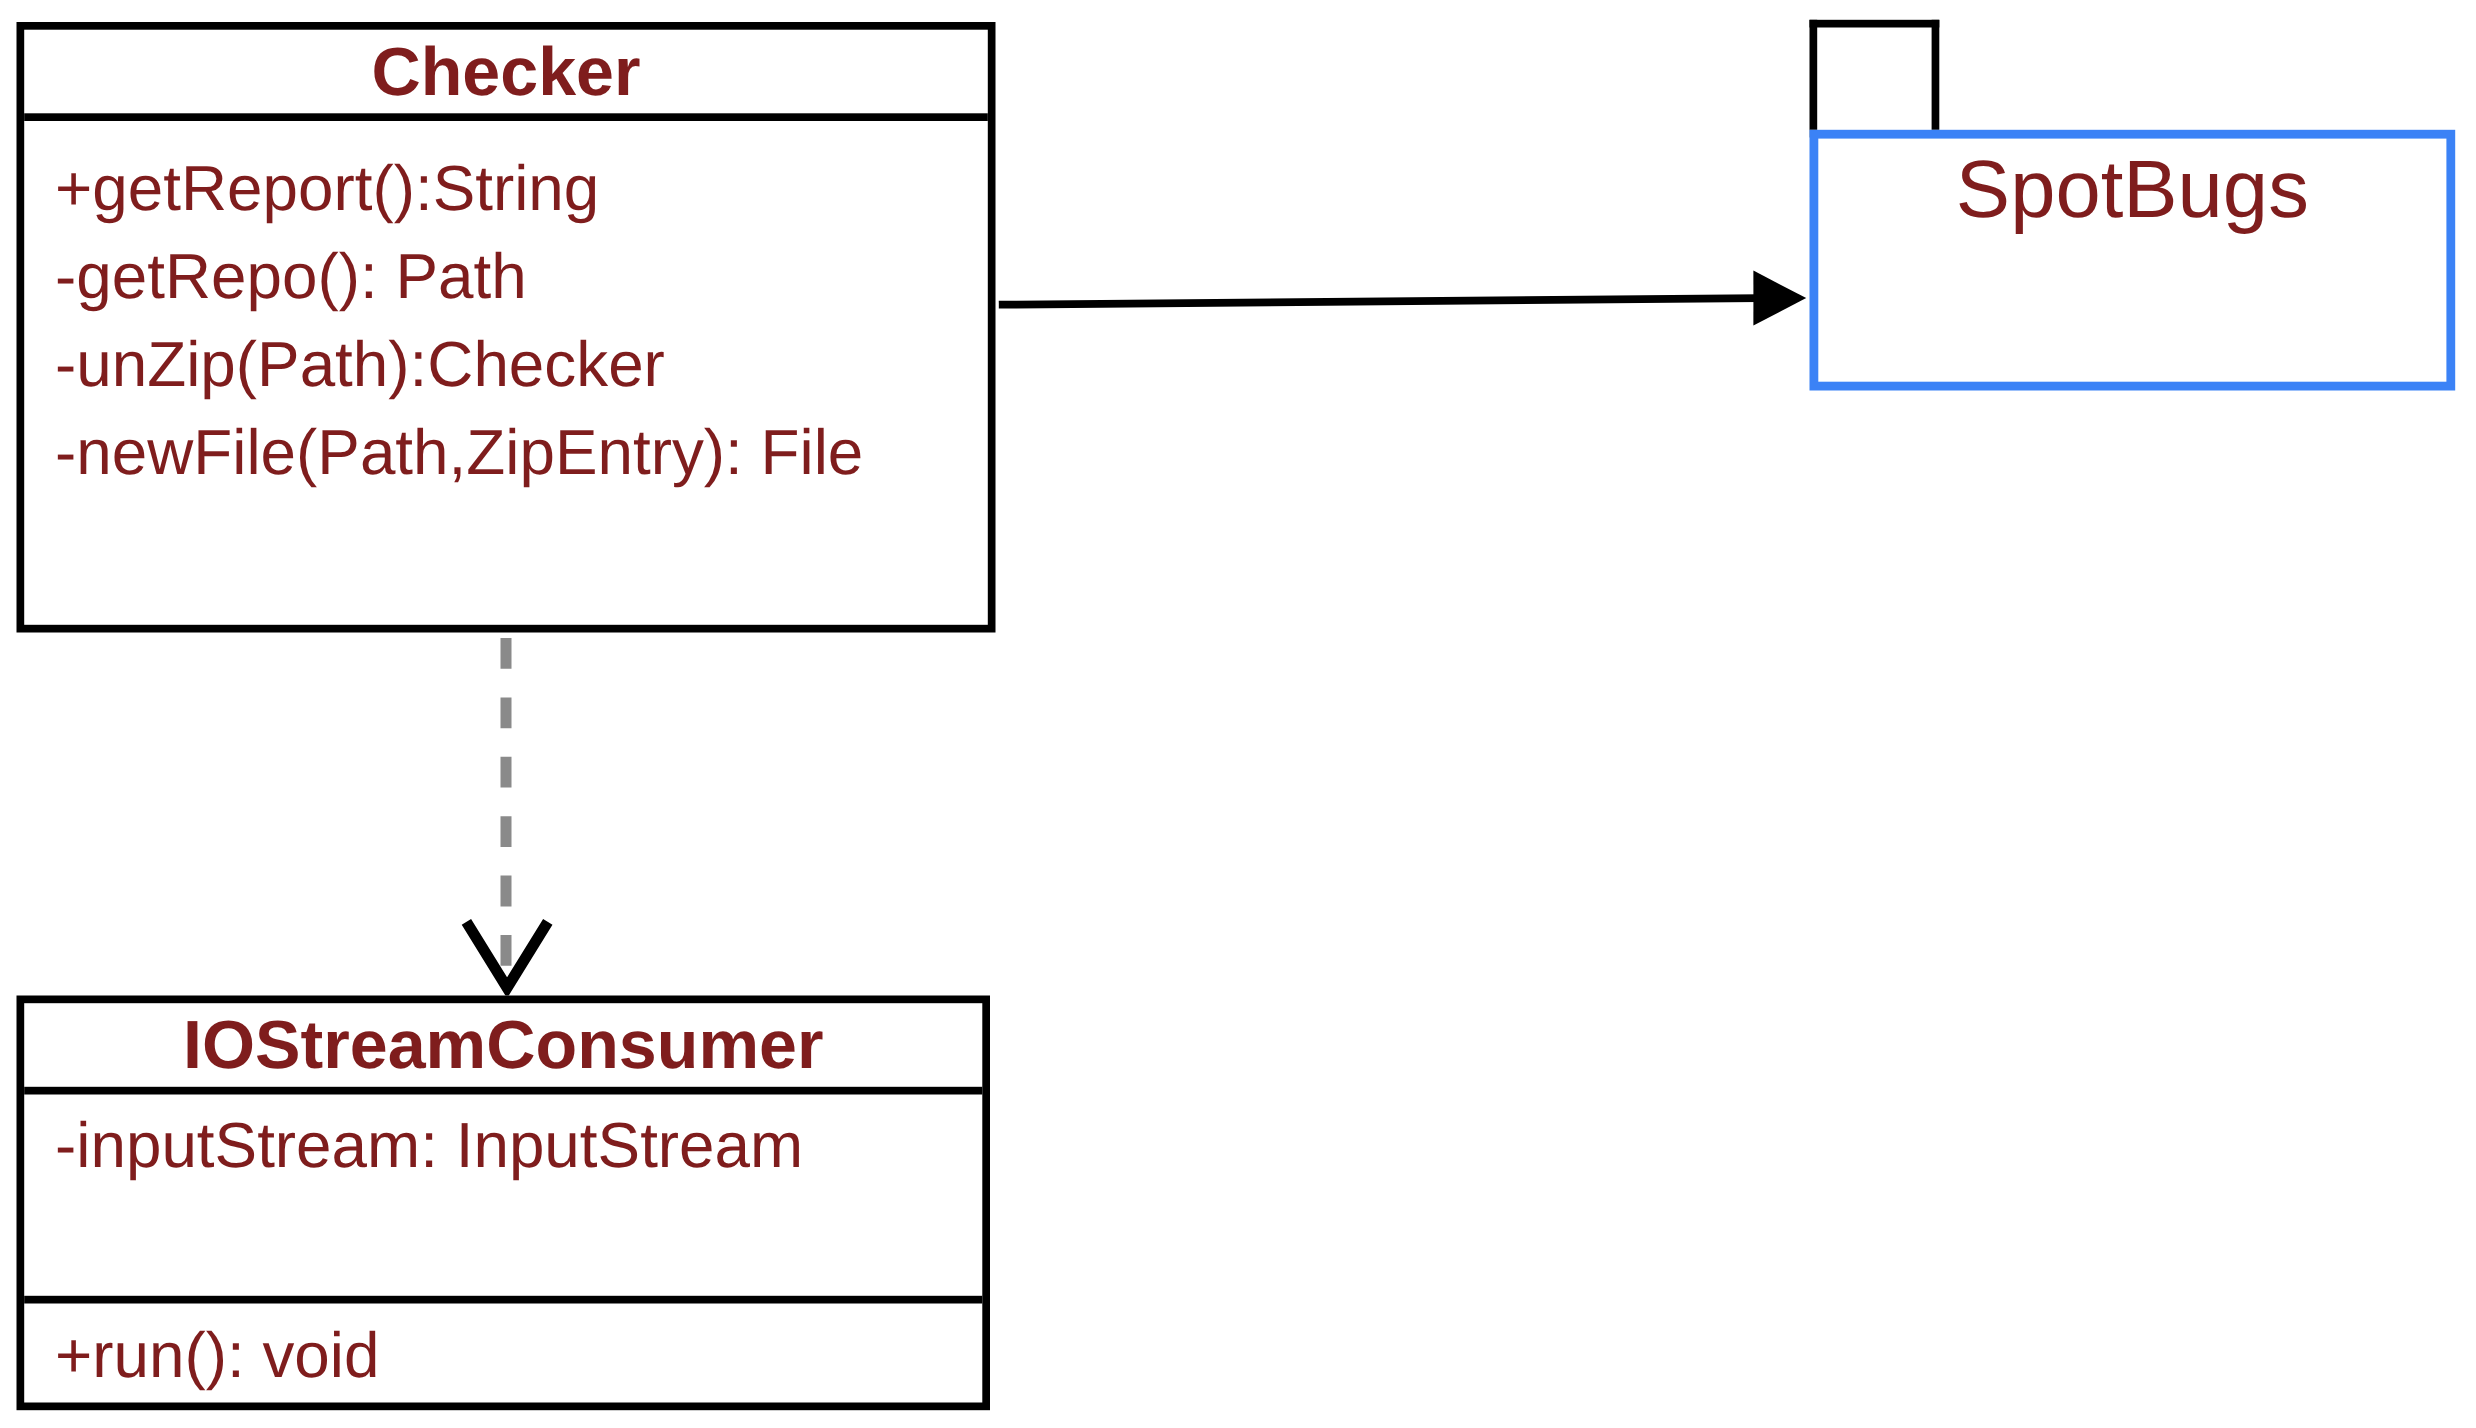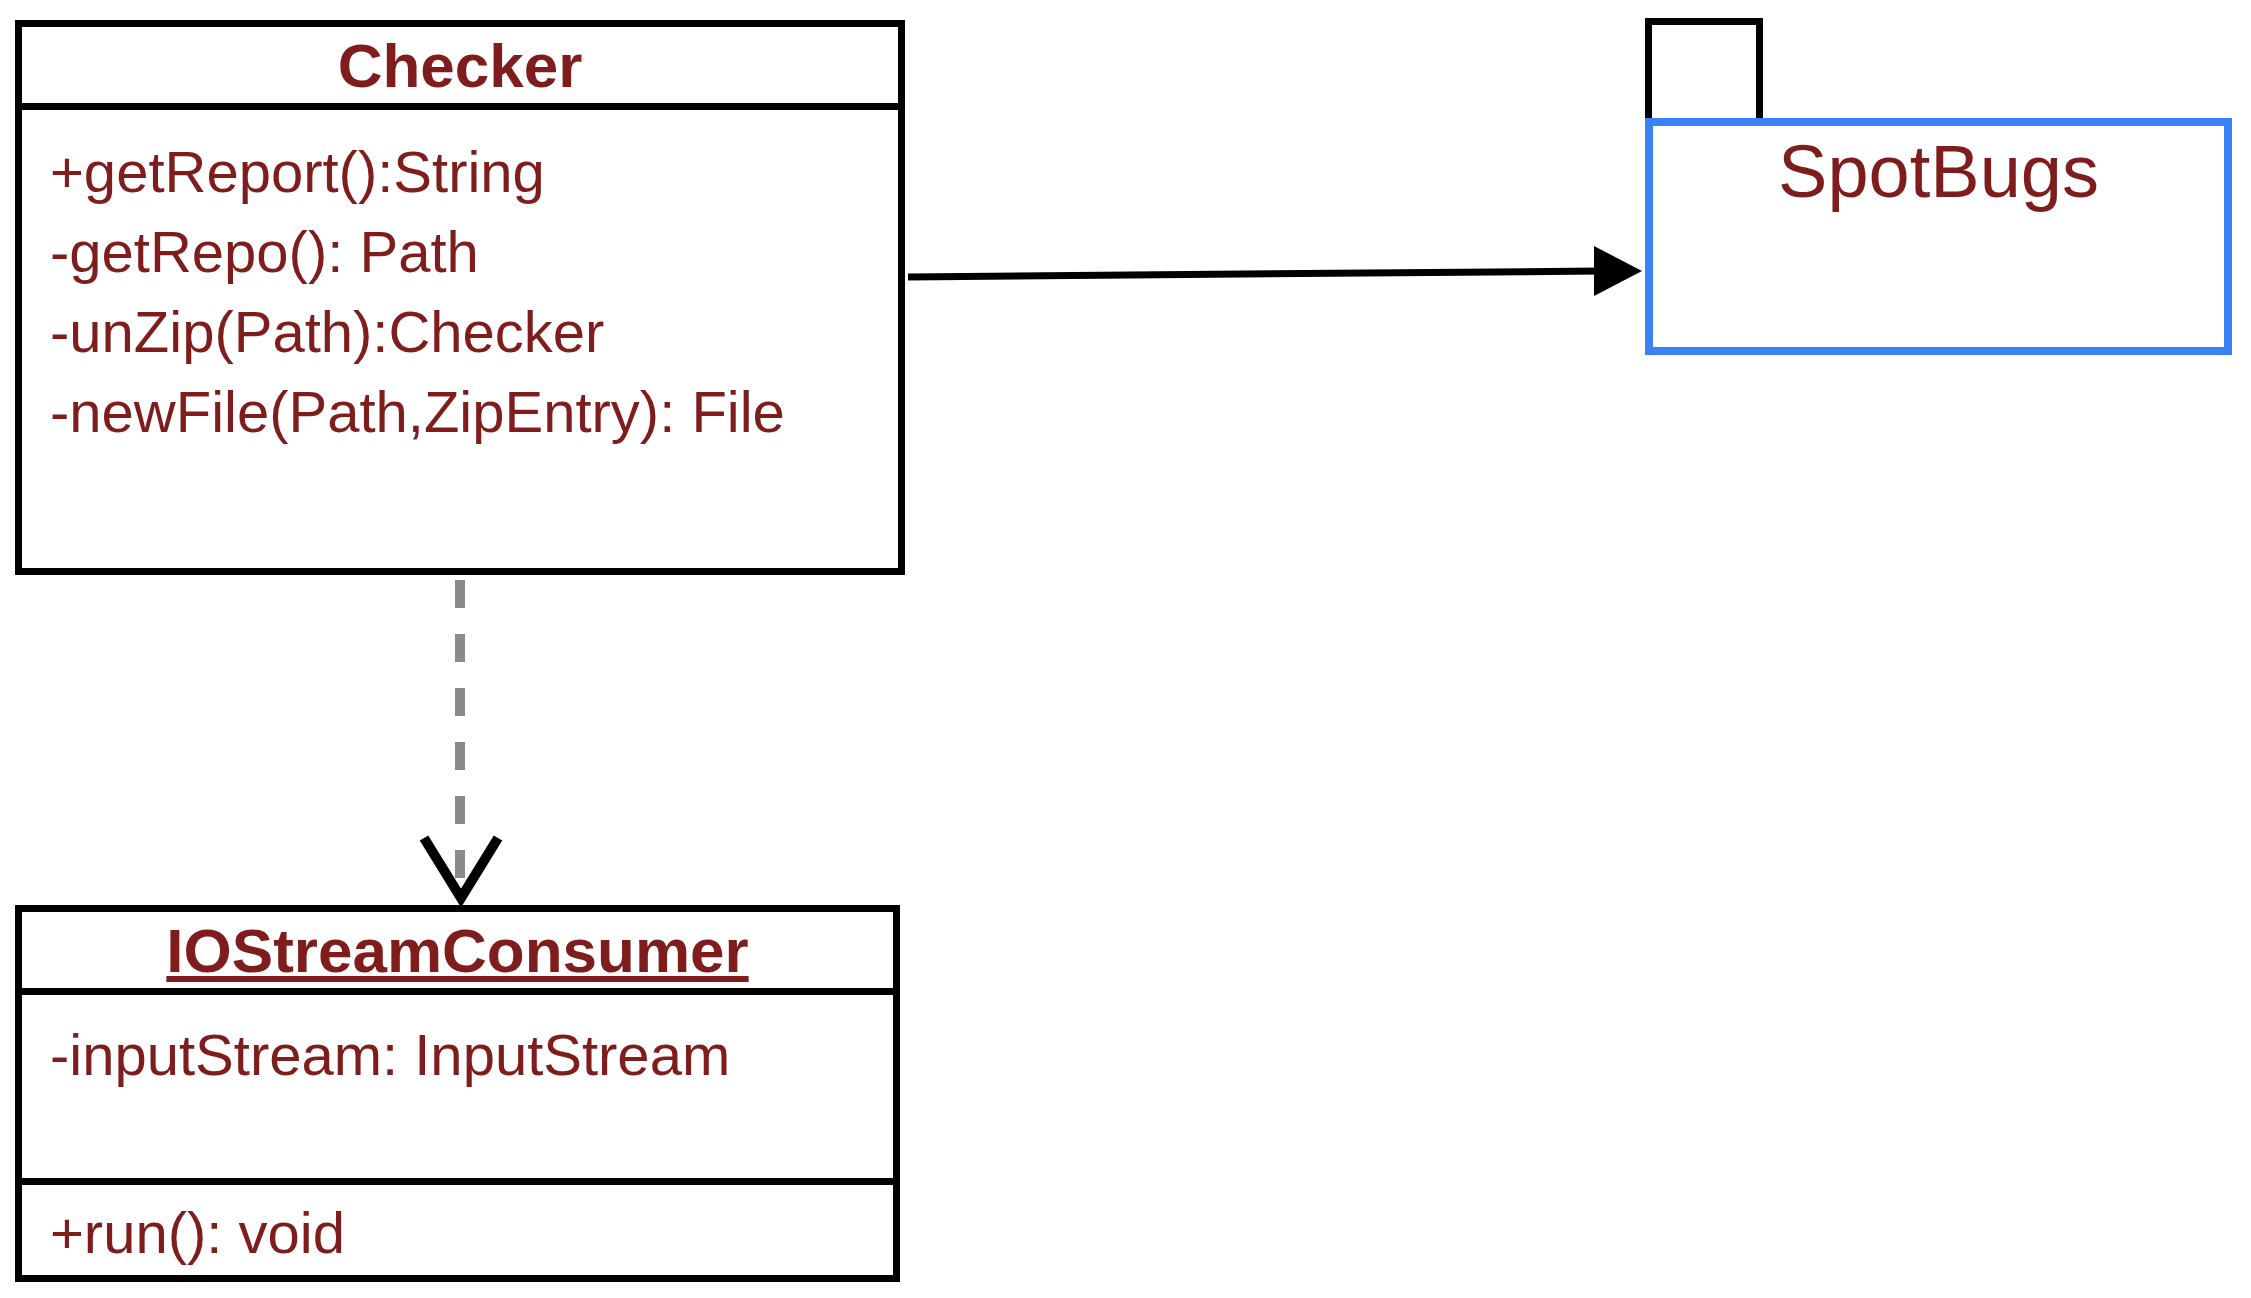--- a/index.html
+++ b/index.html
@@ -42,22 +42,22 @@
   }
   .sep {
     border-bottom: 7px solid #000000;
   }
   
   .checker-box   { left: 15px;  top: 20px;  width: 890px; height: 555px; }
   .checker-title { height: 83px; }
   .checker-body  { height: 458px; padding: 22px 0 0 28px; }
   
   .iostream-box    { left: 15px; top: 905px; width: 885px; height: 377px; }
-  .iostream-title  { height: 83px; text-decoration: underline; }
-  .iostream-attrs  { height: 190px; padding: 20px 0 0 28px; }
+  .iostream-title  { height: 83px; }
+  .iostream-attrs  { height: 190px; padding: 7px 0 0 28px; }
   .iostream-meths  { height: 90px;  padding: 8px 0 0 28px; }
   
   .pkg-tab {
     position: absolute;
     left: 1645px; top: 18px;
     width: 118px; height: 107px;
     background: #ffffff;
     border: 7px solid #000000;
     border-bottom: none;
     box-sizing: border-box;

